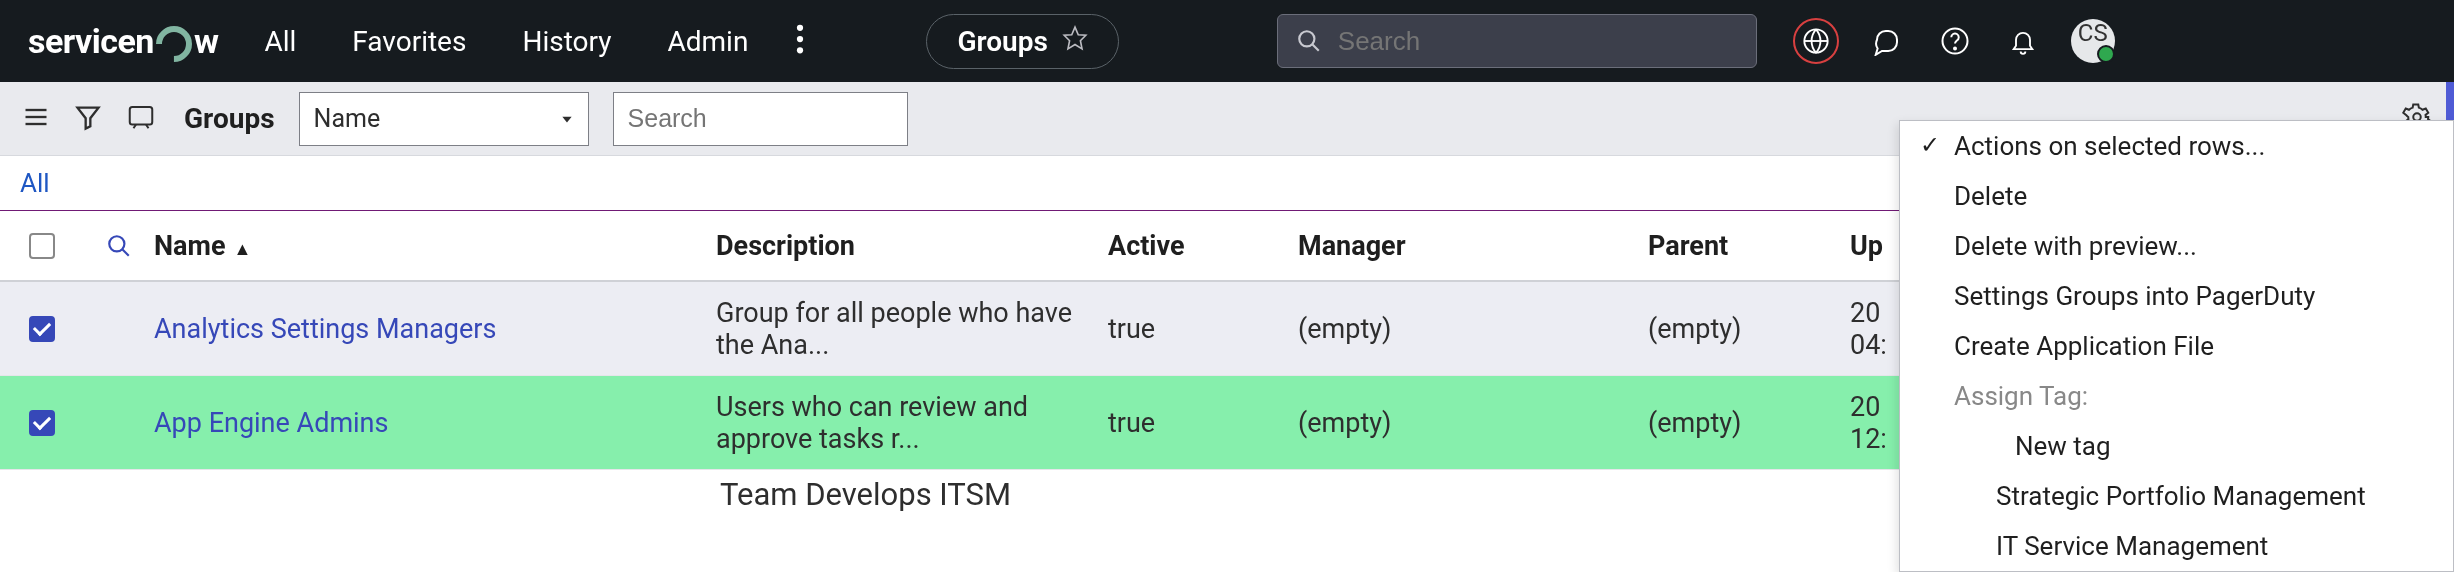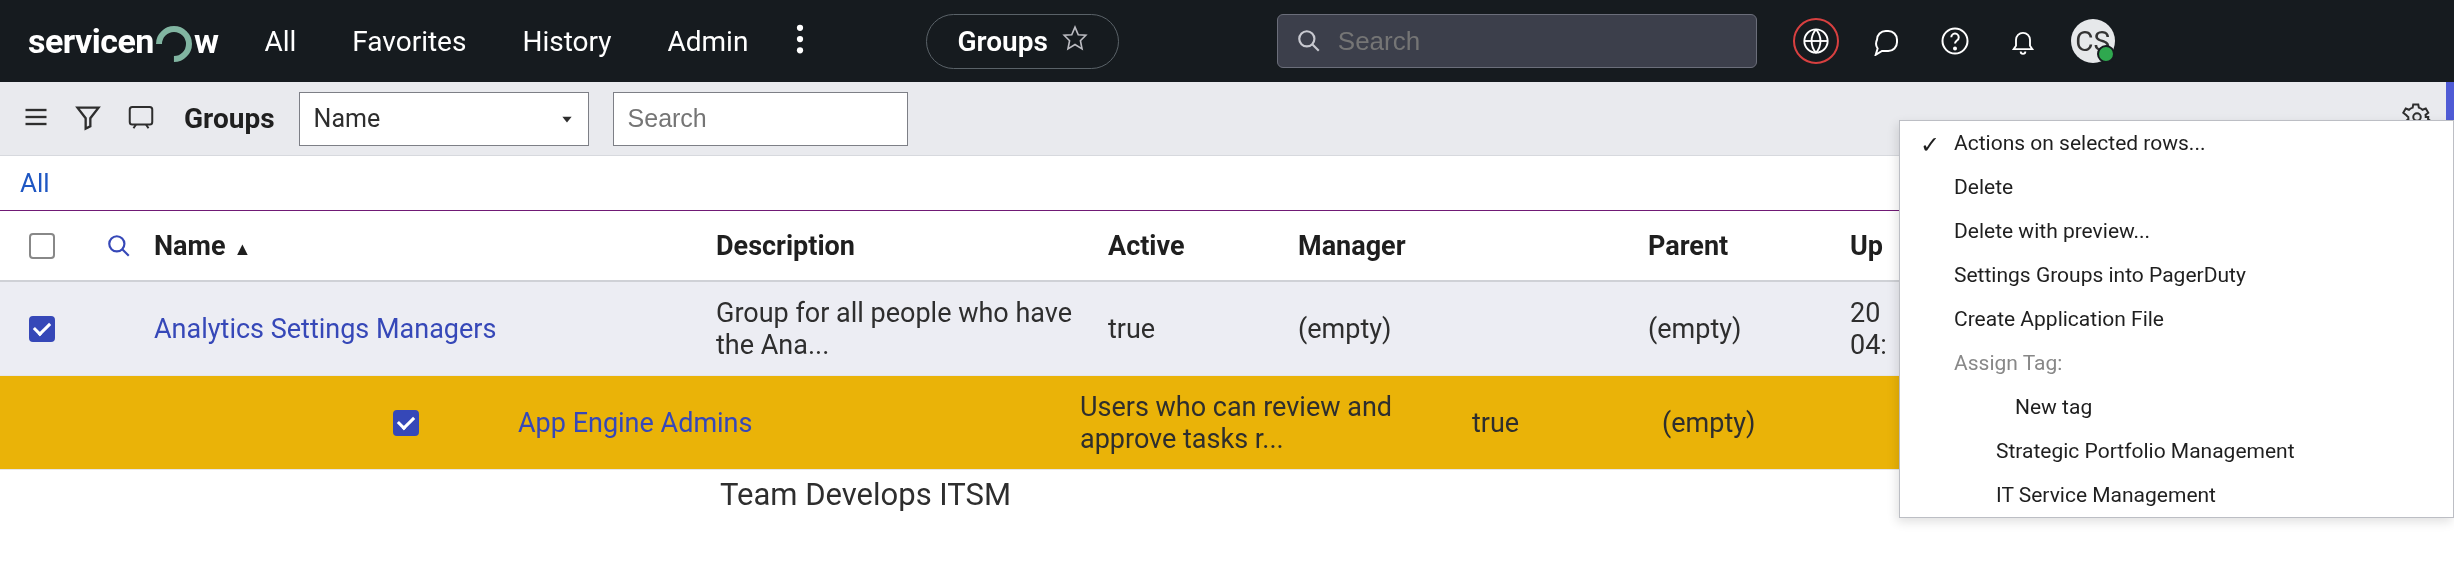--- a/index.html
+++ b/index.html
@@ -17,21 +17,21 @@
 .context-pill { border: 1.5px solid #5a6268; border-radius: 999px; padding: 10px 30px; display: flex; align-items: center; gap: 14px; color: #fff; font-size: 28px; font-weight: 600; margin-right: 150px; cursor: pointer; }
 .star { color: #bcbcc2; }
 
 .searchbar { background: #3c3f4b; border: 1px solid #6b6e7a; border-radius: 6px; height: 54px; width: 480px; display: flex; align-items: center; padding: 0 18px; gap: 16px; }
 .searchbar input { flex: 1; background: transparent; border: none; outline: none; color: #d5d7de; font-size: 26px; }
 .searchbar svg { color: #c8c9d0; }
 
 .nav-right { display: flex; align-items: center; gap: 28px; margin-left: 28px; }
 .icon-btn { color: #fff; cursor: pointer; display: flex; align-items: center; justify-content: center; width: 40px; height: 40px; }
 .globe-circle { border: 2px solid #d84040; border-radius: 50%; width: 46px; height: 46px; display: flex; align-items: center; justify-content: center; }
-.avatar { width: 44px; height: 44px; border-radius: 50%; background: #e6e8ea; color: #333; display: flex; align-items: center; justify-content: center; font-size: 28px; position: relative; }
+.avatar { width: 44px; height: 44px; border-radius: 50%; background: #e6e8ea; color: #333; display: flex; justify-content: center; font-size: 24px; position: relative; }
 .avatar::after { content: ""; position: absolute; bottom: 0; right: 0; width: 14px; height: 14px; background: #2fa84f; border-radius: 50%; border: 2px solid #161b1f; }
 
 
 .list-toolbar { background: #e9eaee; height: 74px; display: flex; align-items: center; padding: 0 22px; gap: 24px; border-bottom: 1px solid #d7d9de; }
 .tb-icon { color: #2e2e2e; cursor: pointer; }
 .tb-label { font-size: 28px; font-weight: 700; color: #1f1f1f; margin-left: 4px; }
 .field-select { border: 1px solid #7d7f86; background: #fff; height: 54px; width: 290px; font-size: 25px; padding: 0 14px; display: flex; align-items: center; justify-content: space-between; cursor: pointer; }
 .field-search { border: 1px solid #7d7f86; background: #fff; height: 54px; width: 295px; font-size: 25px; padding: 0 14px; outline: none; }
 .tb-right { margin-left: auto; display: flex; align-items: center; gap: 20px; }
 
@@ -48,32 +48,32 @@
 .col-search { width: 70px; display: flex; justify-content: center; }
 .col-name { width: 562px; padding-right: 20px; }
 .col-desc { width: 392px; padding-right: 20px; }
 .col-active { width: 190px; }
 .col-mgr { width: 350px; }
 .col-parent { width: 202px; }
 .col-upd { width: 240px; }
 .sort-arrow { display: inline-block; margin-left: 8px; font-size: 18px; }
 
 .trow { display: flex; align-items: center; border-bottom: 1px solid #e5e6ea; background: #ecedf3; min-height: 94px; }
-.trow2 { background: #eab308; justify-content: flex-end; }
+.trow2 { background: #86efac; }
 .td { color: #2e2e2e; }
 .td .link { color: #3648b8; cursor: pointer; }
 .cbox { width: 26px; height: 26px; border: 2px solid #888; border-radius: 4px; background: #fff; display: inline-flex; align-items: center; justify-content: center; cursor: pointer; }
 .cbox.checked { background: #3648b8; border-color: #3648b8; }
 .cbox.checked::after { content: ""; width: 7px; height: 13px; border: solid #fff; border-width: 0 3px 3px 0; transform: rotate(45deg); margin-top: -3px; }
 
 .peek-row { display: flex; align-items: center; height: 48px; background: #fff; padding-left: 720px; font-size: 31px; color: #2e2e2e; }
 
 
 .menu { position: absolute; top: 120px; right: 0; width: 555px; background: #fff; border: 1px solid #bcbec4; box-shadow: -2px 4px 10px rgba(0,0,0,.12); z-index: 50; }
-.menu-item { padding: 10px 26px 10px 54px; font-size: 21px; color: #1f1f1f; cursor: pointer; position: relative; }
+.menu-item { padding: 10px 26px 10px 54px; font-size: 26px; color: #1f1f1f; cursor: pointer; position: relative; }
 .menu-item.checked::before { content: "✓"; position: absolute; left: 20px; top: 10px; font-size: 24px; }
 .menu-item.dim { color: #888; cursor: default; }
 .menu-sub { padding-left: 115px; }
 .menu-sub2 { padding-left: 96px; }
 
 
 .edge { position: absolute; right: 0; top: 82px; width: 8px; height: 72px; background: #4f5bd5; }
 </style>
 </head>
 <body>

